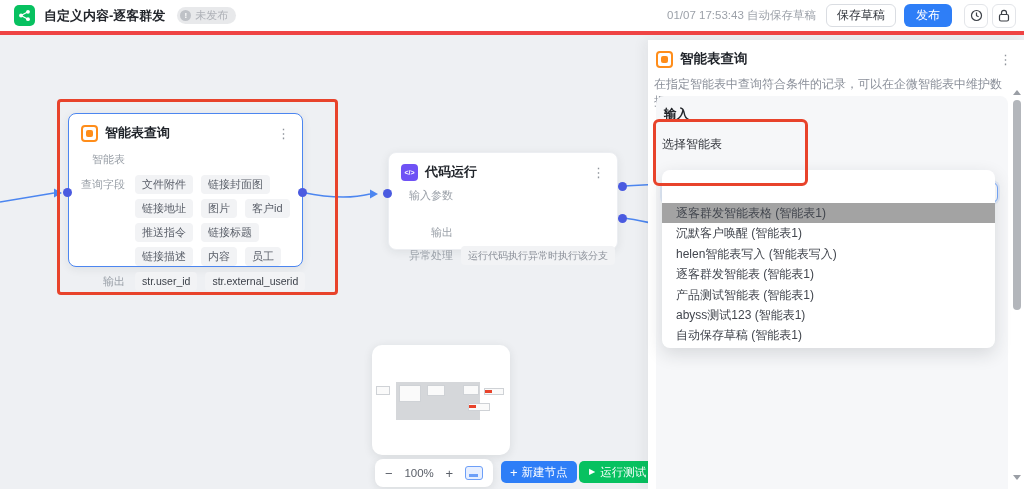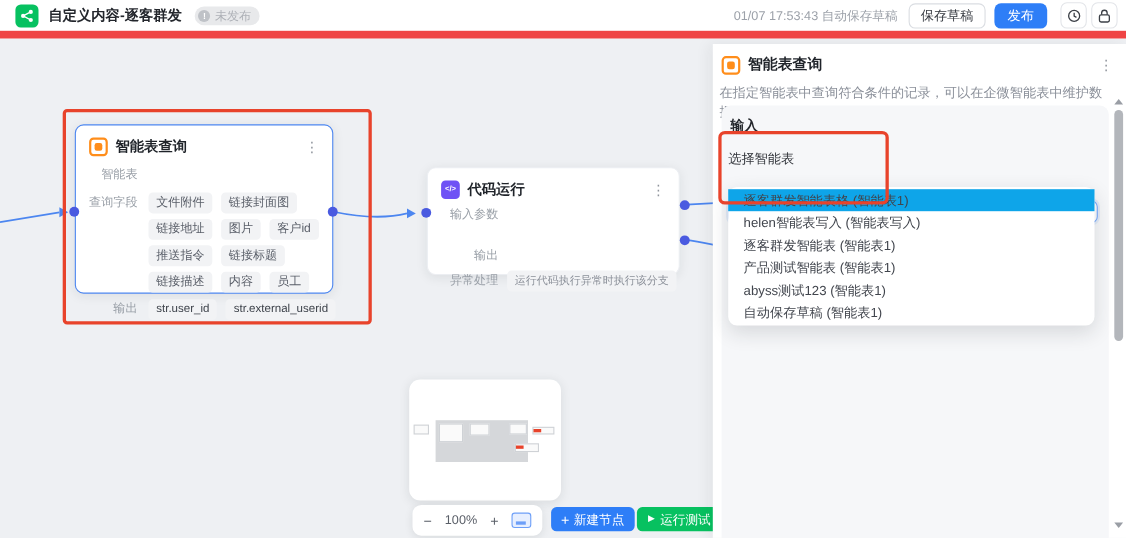--- a/index.html
+++ b/index.html
@@ -1,21 +1,21 @@
 <!DOCTYPE html>
 <html><head>
 <meta charset="utf-8">
 <style>
   * { margin:0; padding:0; box-sizing:border-box; }
   html,body { width:1024px; height:489px; }
   body { font-family:"Liberation Sans", sans-serif; background:#eef0f3; position:relative; overflow:hidden; }
 
   
   .topbar { position:absolute; left:0; top:0; width:1024px; height:35px; background:#fff;
-            border-bottom:7px solid #ef4444; display:flex; align-items:center; z-index:20; }
+            border-bottom:4px solid #ef4444; display:flex; align-items:center; z-index:20; }
   .logo { width:21px; height:21px; border-radius:5px; background:#07c160; margin:0 9px 0 14px;
           display:flex; align-items:center; justify-content:center; }
   .doc-title { font-size:13px; font-weight:bold; color:#23262c; }
   .badge { display:flex; align-items:center; height:17px; border-radius:9px; background:#e8e9eb;
            margin-left:12px; padding:0 8px 0 3px; }
   .badge .bang { width:11px; height:11px; border-radius:50%; background:#bfc2c7; color:#fff;
                  font-size:8px; font-weight:bold; display:flex; align-items:center; justify-content:center; margin-right:4px; }
   .badge .btxt { font-size:11px; color:#aeb1b7; }
   .topbar-right { margin-left:auto; display:flex; align-items:center; margin-right:8px; }
   .autosave { font-size:11.5px; color:#9ca1a9; margin-right:10px; }
@@ -95,21 +95,21 @@
              display:flex; align-items:center; padding:0 26px 0 8px; cursor:pointer; }
   .pselect input { border:none; outline:none; width:100%; font-size:12px; color:#3c4047; background:transparent;
                    font-family:"Liberation Sans", sans-serif; }
   .pselect input::placeholder { color:#c1c5cc; }
   .chev { position:absolute; right:10px; top:6px; width:7px; height:7px; border-right:1.5px solid #b9bec6;
           border-bottom:1.5px solid #b9bec6; transform:rotate(45deg); }
   .dropdown { position:absolute; left:662px; top:170px; width:333px; background:#fff; border-radius:8px;
               box-shadow:0 6px 18px rgba(31,35,41,0.14); z-index:12; padding:2px 0; }
   .opt { height:20.4px; line-height:20.4px; padding-left:14px; font-size:12px; color:#41454d; cursor:pointer;
          white-space:nowrap; overflow:hidden; }
-  .opt.hl { background:#0ea5e9; }
+  .opt.hl { background:#a3a3a3;margin-top:31px; }
 
   
   .pscroll { position:absolute; left:1012px; top:88px; width:10px; height:398px; z-index:13; }
   .pthumb { position:absolute; left:1px; top:12px; width:8px; height:210px; background:#b3b6bb; border-radius:4px; }
   .parrow-up { position:absolute; left:1px; top:2px; width:0; height:0;
                border-left:4px solid transparent; border-right:4px solid transparent; border-bottom:5px solid #9a9ea5; }
   .parrow-dn { position:absolute; left:1px; bottom:6px; width:0; height:0;
                border-left:4px solid transparent; border-right:4px solid transparent; border-top:5px solid #9a9ea5; }
 </style>
 </head>
@@ -260,20 +260,21 @@
     <div class="pselect">
       <input type="text" value="" placeholder="请选择要编辑的智能表" style="">
       <span class="chev"></span>
     </div>
   </div>
 
 </div>
 
 <div class="dropdown">
   <div class="opt hl">逐客群发智能表格 (智能表1)</div>
+  <div class="opt">沉默客户唤醒 (智能表1)</div>
   <div class="opt">helen智能表写入 (智能表写入)</div>
   <div class="opt">逐客群发智能表 (智能表1)</div>
   <div class="opt">产品测试智能表 (智能表1)</div>
   <div class="opt">abyss测试123 (智能表1)</div>
   <div class="opt">自动保存草稿 (智能表1)</div>
 </div>
 
 <div class="red-rect r2"></div>
 
 <div class="pscroll">

